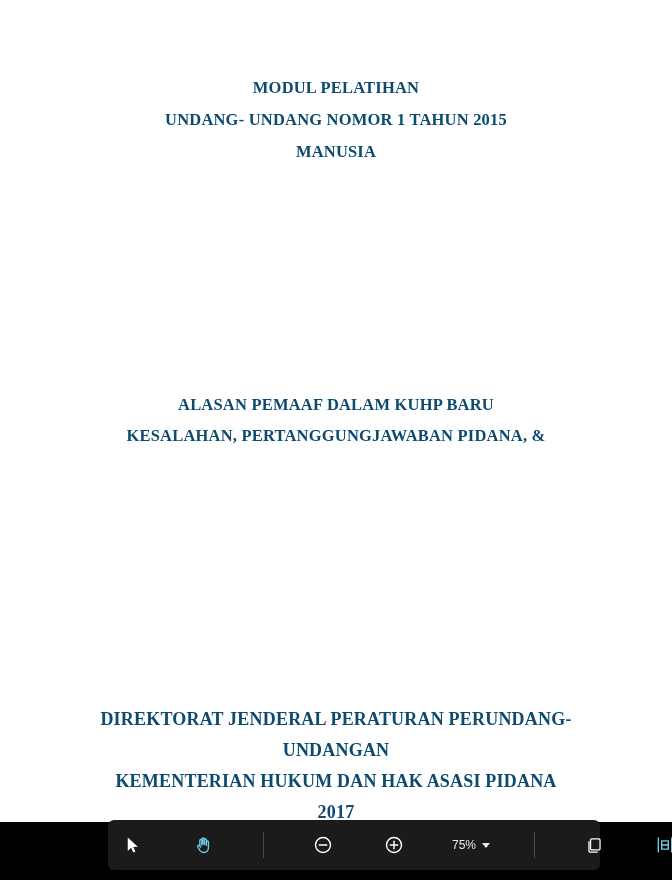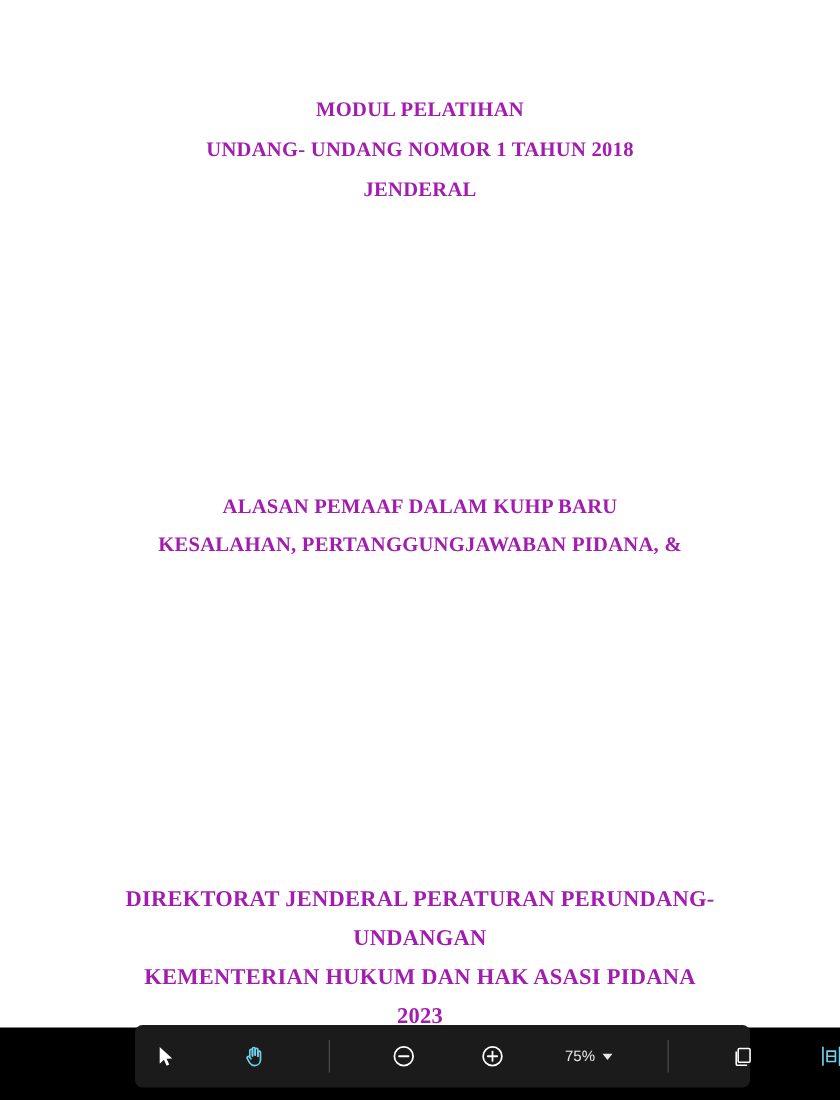--- a/index.html
+++ b/index.html
@@ -24,21 +24,21 @@
     height: 822px;
     background: #ffffff;
     box-sizing: border-box;
   }
 
   .doc-block {
     position: absolute;
     left: 0;
     width: 100%;
     text-align: center;
-    color: #a21caf;
+    color: #0c4a6e;
     font-weight: bold;
     font-family: "Liberation Serif", serif;
   }
 
   .title-block {
     top: 72px;
     font-size: 16.5px;
     line-height: 32px;
     letter-spacing: 0.2px;
   }
@@ -130,34 +130,34 @@
     flex: 0 0 auto;
   }
 </style>
 </head>
 <body>
 
 <div id="page">
 
   <div class="doc-block title-block">
     <span class="line">MODUL PELATIHAN</span>
-    <span class="line">UNDANG- UNDANG NOMOR 1 TAHUN 2018</span>
-    <span class="line">JENDERAL</span>
+    <span class="line">UNDANG- UNDANG NOMOR 1 TAHUN 2015</span>
+    <span class="line">MANUSIA</span>
   </div>
 
   <div class="doc-block subject-block">
     <span class="line">ALASAN PEMAAF DALAM KUHP BARU</span>
     <span class="line">KESALAHAN, PERTANGGUNGJAWABAN PIDANA, &amp;</span>
   </div>
 
   <div class="doc-block footer-block">
     <span class="line">DIREKTORAT JENDERAL PERATURAN PERUNDANG-</span>
     <span class="line">UNDANGAN</span>
     <span class="line">KEMENTERIAN HUKUM DAN HAK ASASI PIDANA</span>
-    <span class="line">2023</span>
+    <span class="line">2017</span>
   </div>
 
 </div>
 
 <div id="toolbar">
 
   <div class="tb-btn">
     <svg width="18" height="18" viewBox="0 0 24 24" fill="#ffffff">
       <path d="M5 2 L5 20 L9.5 15.6 L12.4 22 L15.2 20.7 L12.3 14.6 L18.4 14.3 Z"></path>
     </svg>

